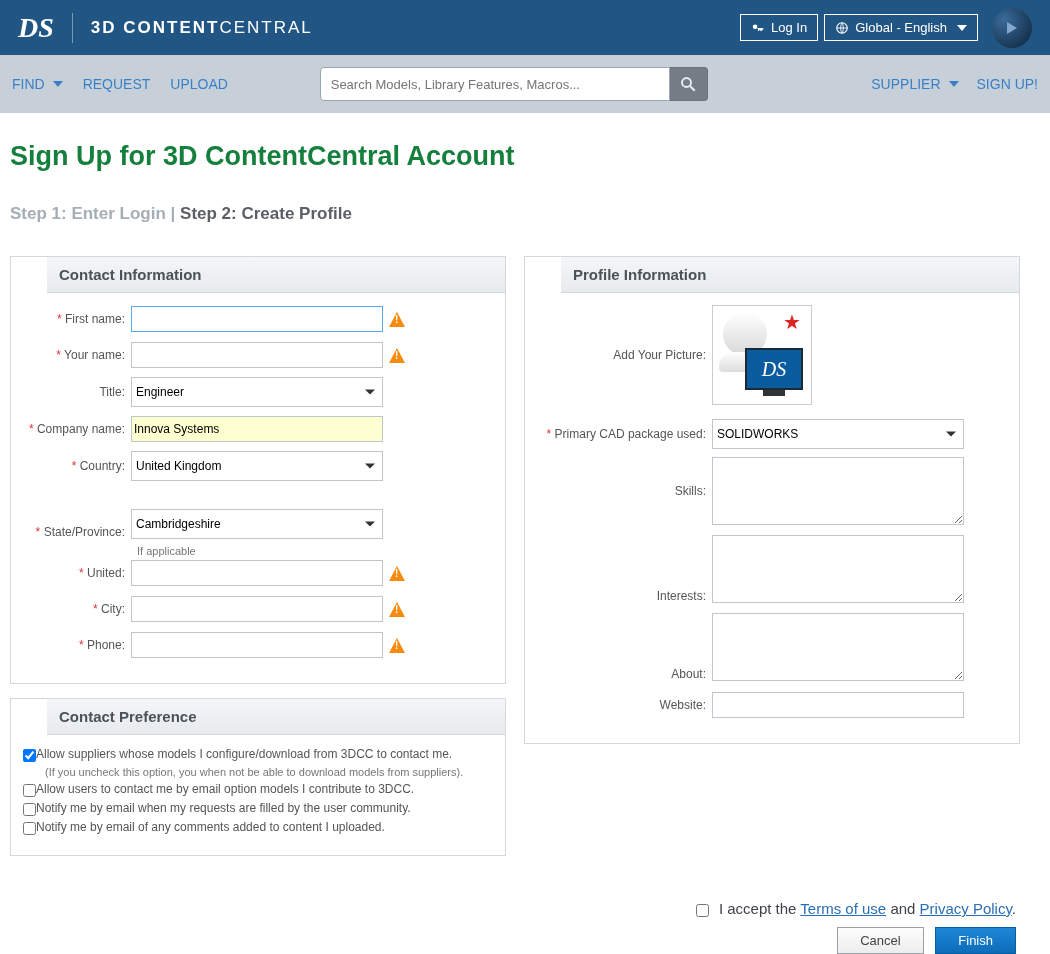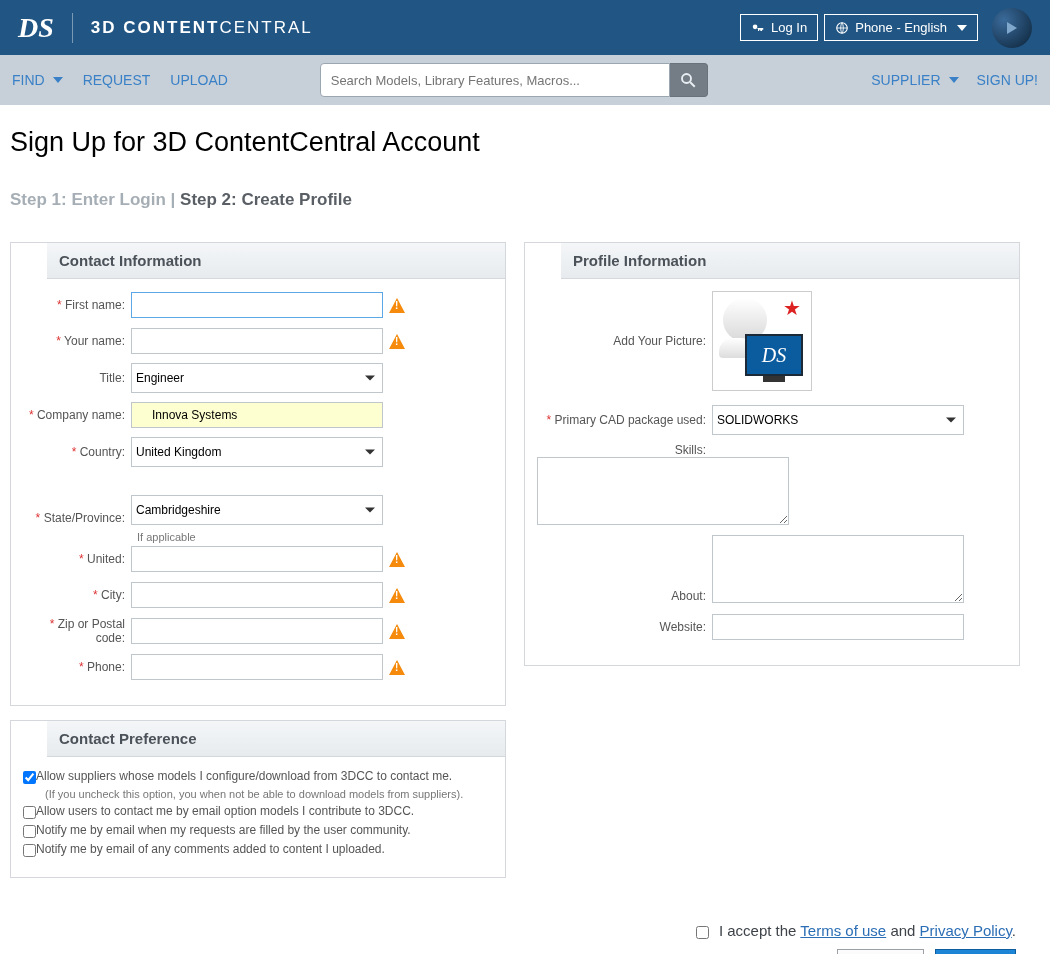--- a/index.html
+++ b/index.html
@@ -13,48 +13,48 @@
 .brand-text { color: #fff; font-size: 17px; letter-spacing: 2px; font-weight: 300; }
 .brand-bold { font-weight: 700; }
 .top-spacer { flex: 1; }
 .top-btn { display: inline-flex; align-items: center; gap: 6px; color: #fff; border: 1px solid #fff; padding: 5px 10px; font-size: 13px; margin-left: 6px; cursor: pointer; background: transparent; }
 .top-btn svg { width: 14px; height: 14px; fill: #fff; }
 .caret-down { width: 0; height: 0; border-left: 5px solid transparent; border-right: 5px solid transparent; border-top: 6px solid #fff; display: inline-block; margin-left: 4px; }
 .exp-logo { width: 40px; height: 40px; border-radius: 50%; background: radial-gradient(circle at 30% 30%, #3a6a9a, #0b2338); margin-left: 14px; display: flex; align-items: center; justify-content: center; position: relative; }
 .exp-logo::before { content:""; width:0;height:0;border-left:10px solid #7fa8cc;border-top:6px solid transparent;border-bottom:6px solid transparent;}
 
 
-.nav-bar { background: #c7d0d8; min-height: 50px; display: flex; align-items: center; padding: 4px 12px; gap: 20px; }
+.nav-bar { background: #c7d0d8; min-height: 50px; display: flex; align-items: center; padding: 12px 12px; gap: 20px; }
 .nav-link { color: #3a80c7; font-size: 14px; cursor: pointer; display: inline-flex; align-items: center; gap: 4px; }
 .nav-link .caret-down { border-top-color: #3a80c7; }
 .search-wrap { display: flex; margin: 0 auto; }
 .search-input { width: 350px; height: 34px; border: 1px solid #9aa6b0; border-radius: 4px 0 0 4px; padding: 0 10px; font-size: 13px; background: #fff; }
 .search-btn { width: 38px; height: 34px; background: #747d86; border: 1px solid #6b7178; border-left:none; border-radius: 0 4px 4px 0; cursor: pointer; display: flex; align-items: center; justify-content: center; }
 .search-btn svg { width: 18px; height: 18px; fill: #e9eef2; }
 .nav-right { margin-left: auto; display: flex; gap: 18px; }
 
 
 .main { padding: 18px 10px 30px 10px; width: 1030px; }
-.page-title { color: #000000; font-size: 27px; font-weight: 400; margin: 4px 0 32px 0; font-family: "Trebuchet MS", Arial, sans-serif; }
+.page-title { color: #15803d; font-size: 27px; font-weight: 700; margin: 10px 0 32px 0; font-family: "Trebuchet MS", Arial, sans-serif; }
 .steps { font-size: 17px; font-weight: 700; margin-bottom: 32px; }
 .step-inactive { color: #a6aeb5; }
 .step-sep { color: #a6aeb5; }
 .step-active { color: #595f65; }
 
 .columns { display: flex; gap: 18px; align-items: flex-start; }
 .col { flex: 1; }
 .panel { border: 1px solid #d4d8dc; margin-bottom: 14px; }
 .panel-header { background: linear-gradient(#f4f6f8, #e7ebee); padding: 9px 12px; font-size: 15px; font-weight: 700; color: #4b5259; border-bottom: 1px solid #d4d8dc; margin-left: 36px; }
 .panel-body { padding: 12px 12px 16px 12px; }
 
 .form-row { display: flex; align-items: center; margin-bottom: 8px; min-height: 28px; }
 .form-label { width: 108px; text-align: right; font-size: 12px; color: #555; padding-right: 6px; }
 .form-label.wide { width: 175px; }
 .req { color: #d33; }
-.form-input { width: 252px; height: 26px; border: 1px solid #bfc6cc; padding: 0 20px; font-size: 12px; }
+.form-input { width: 252px; height: 26px; border: 1px solid #bfc6cc; padding: 0 2px; font-size: 12px; }
 .form-input.focused { border: 1px solid #5ea7e6; background: #fff; }
 .form-input.highlight { background: #feffd0; }
 .form-select { width: 252px; height: 30px; border: 1px solid #bfc6cc; padding: 0 4px; font-size: 12px; background: #fff; appearance: none; -webkit-appearance: none; position: relative; }
 .select-wrap { position: relative; display: inline-block; width: 252px; }
 .select-arrow { position: absolute; right: 8px; top: 50%; transform: translateY(-50%); width:0;height:0;border-left:5px solid transparent;border-right:5px solid transparent;border-top:5px solid #333;pointer-events:none;}
 .warn-icon { margin-left: 6px; width: 0; height: 0; border-left: 8px solid transparent; border-right: 8px solid transparent; border-bottom: 15px solid #f58a0c; position: relative; display: inline-block; }
 .warn-icon::after { content: "!"; color: #fff; font-size: 10px; font-weight: bold; position: absolute; left: -2px; top: 2px; }
 .hint { font-size: 11px; color: #777; margin-left: 114px; margin-bottom: 2px; margin-top: -2px; }
 
 .pref-item { display: flex; align-items: flex-start; gap: 0; margin-bottom: 4px; font-size: 12px; color: #555; }
@@ -96,21 +96,21 @@
     <svg viewBox="0 0 24 24">
         <path d="M7 14a4 4 0 1 1 0-8 4 4 0 0 1 0 8zm3.6-2l10.4 0 0 3-2 0 0 2-3 0 0-2-2 0 0 2-2 0 0-3z"></path>
       </svg>
     <span>Log In</span>
   </button>
   <button class="top-btn">
     <svg viewBox="0 0 24 24">
         <circle cx="12" cy="12" r="9" fill="none" stroke="#fff" stroke-width="2"></circle>
         <path d="M3 12h18M12 3c3 3 3 15 0 18M12 3c-3 3-3 15 0 18" fill="none" stroke="#fff" stroke-width="1.5"></path>
       </svg>
-    <span>Phone - English</span>
+    <span>Global - English</span>
     <span class="caret-down"></span>
   </button>
   <div style="display:flex;flex-direction:column;align-items:center;">
     <div class="exp-logo"></div>
   </div>
 </div>
 
 <div class="nav-bar">
   <span class="nav-link">
     <span>FIND</span>
@@ -199,25 +199,20 @@
             <input class="form-input" value="" style="">
             <span class="warn-icon"></span>
           </div>
 
           <div class="form-row">
             <label class="form-label"><span class="req">*</span> <span>City:</span></label>
             <input class="form-input" value="" style="">
             <span class="warn-icon"></span>
           </div>
 
-          <div class="form-row">
-            <label class="form-label"><span class="req">*</span> <span>Zip or Postal code:</span></label>
-            <input class="form-input" value="" style="">
-            <span class="warn-icon"></span>
-          </div>
 
           <div class="form-row">
             <label class="form-label"><span class="req">*</span> <span>Phone:</span></label>
             <input class="form-input" value="" style="">
             <span class="warn-icon"></span>
           </div>
 
         </div>
       </div>
 
@@ -263,25 +258,29 @@
           </div>
 
           <div class="form-row" style="margin-top:14px;">
             <label class="form-label wide"><span class="req">*</span> <span>Primary CAD package used:</span></label>
             <div class="select-wrap">
               <select class="form-select"><option>SOLIDWORKS</option></select>
               <span class="select-arrow"></span>
             </div>
           </div>
 
-          <div class="form-row" style="align-items:flex-start;flex-direction:column;">
+          <div class="form-row" style="align-items:center;">
             <label class="form-label wide">Skills:</label>
             <textarea class="ta" style=""></textarea>
           </div>
 
+          <div class="form-row" style="align-items:flex-end;margin-top:10px;">
+            <label class="form-label wide">Interests:</label>
+            <textarea class="ta" style=""></textarea>
+          </div>
 
           <div class="form-row" style="align-items:flex-end;margin-top:10px;">
             <label class="form-label wide">About:</label>
             <textarea class="ta" style=""></textarea>
           </div>
 
           <div class="form-row" style="margin-top:10px;">
             <label class="form-label wide">Website:</label>
             <input class="form-input" value="" style="">
           </div>

